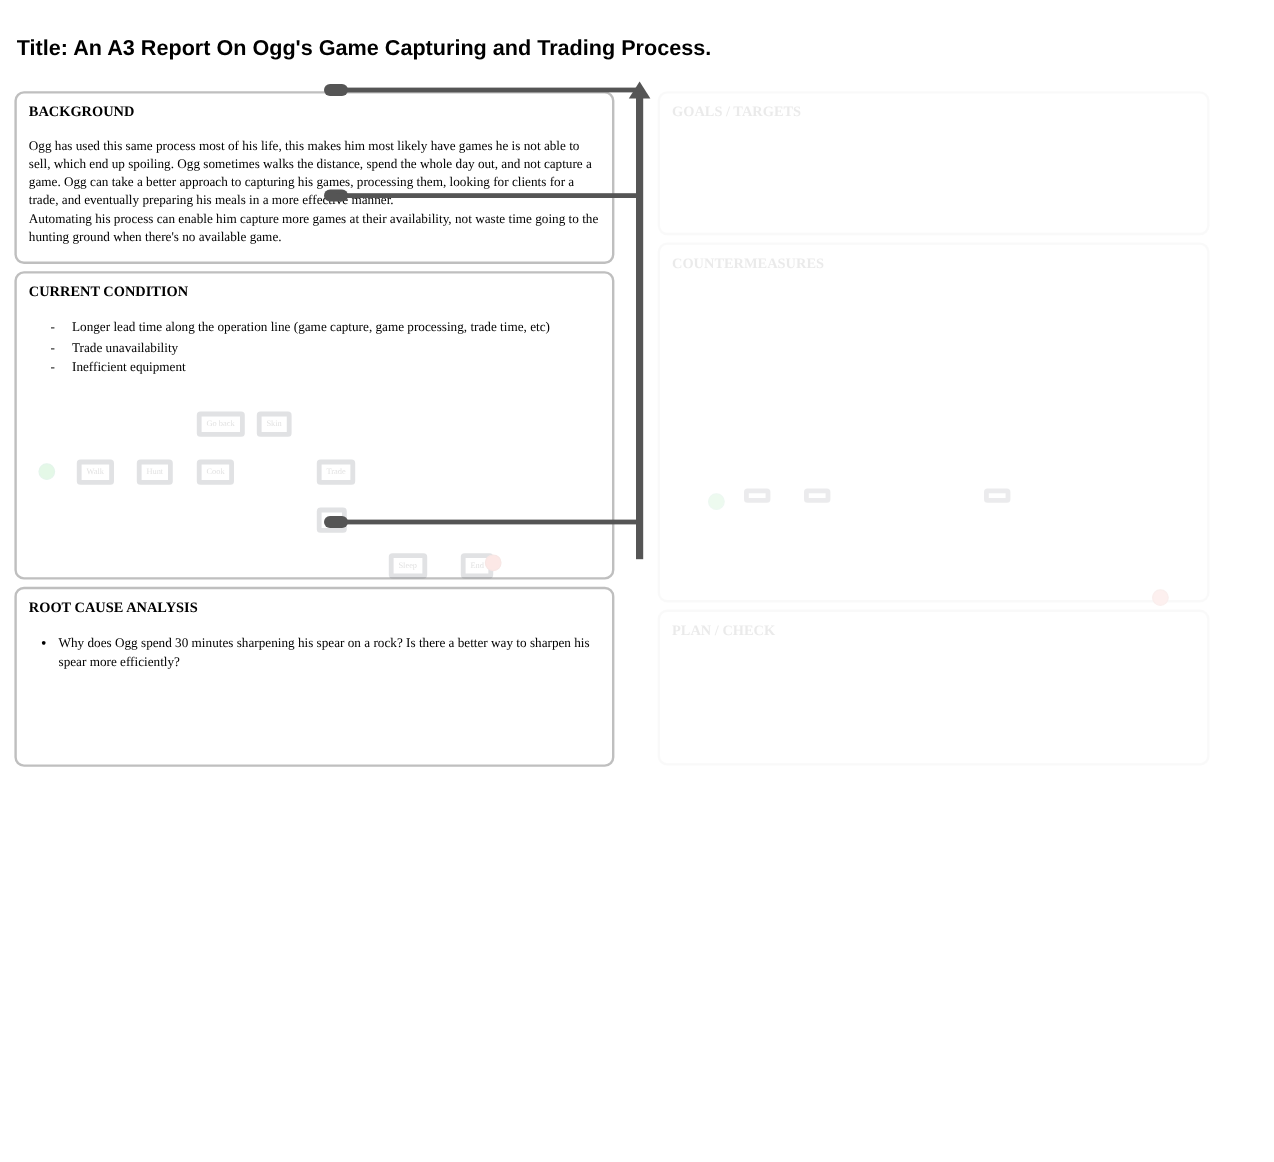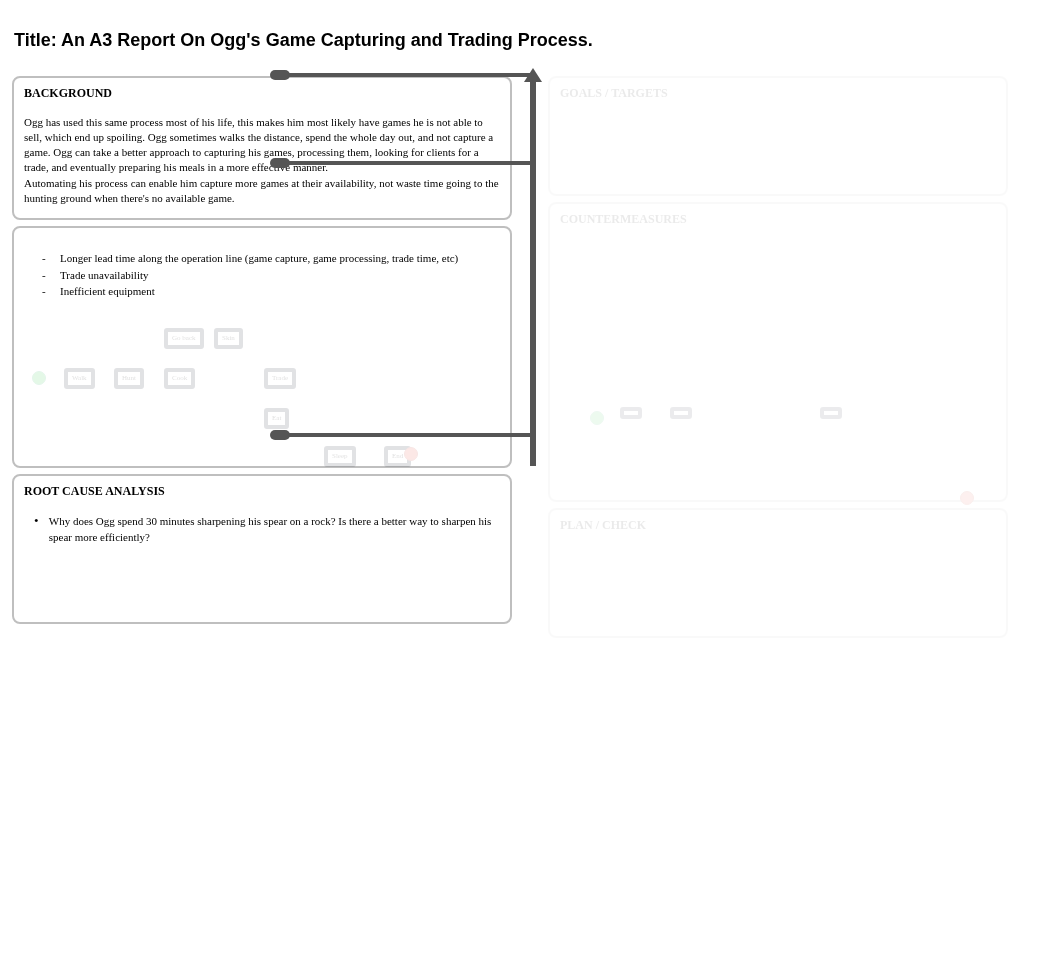--- a/index.html
+++ b/index.html
@@ -185,20 +185,21 @@
 
     <div class="panel">
       <div class="panel-heading">BACKGROUND</div>
       <div class="panel-body">
         <p>Ogg has used this same process most of his life, this makes him most likely have games he is not able to sell, which end up spoiling. Ogg sometimes walks the distance, spend the whole day out, and not capture a game. Ogg can take a better approach to capturing his games, processing them, looking for clients for a trade, and eventually preparing his meals in a more effective manner.</p>
         <p>Automating his process can enable him capture more games at their availability, not waste time going to the hunting ground when there's no available game.</p>
       </div>
     </div>
 
     <div class="panel">
+      <div class="panel-heading">CURRENT CONDITION</div>
       <div class="panel-body">
         <div class="dash-list">
           <div class="dash-row">
             <span class="dash">-</span>
             <span>Longer lead time along the operation line (game capture, game processing, trade time, etc)</span>
           </div>
           <div class="dash-row">
             <span class="dash">-</span>
             <span>Trade unavailability</span>
           </div>

